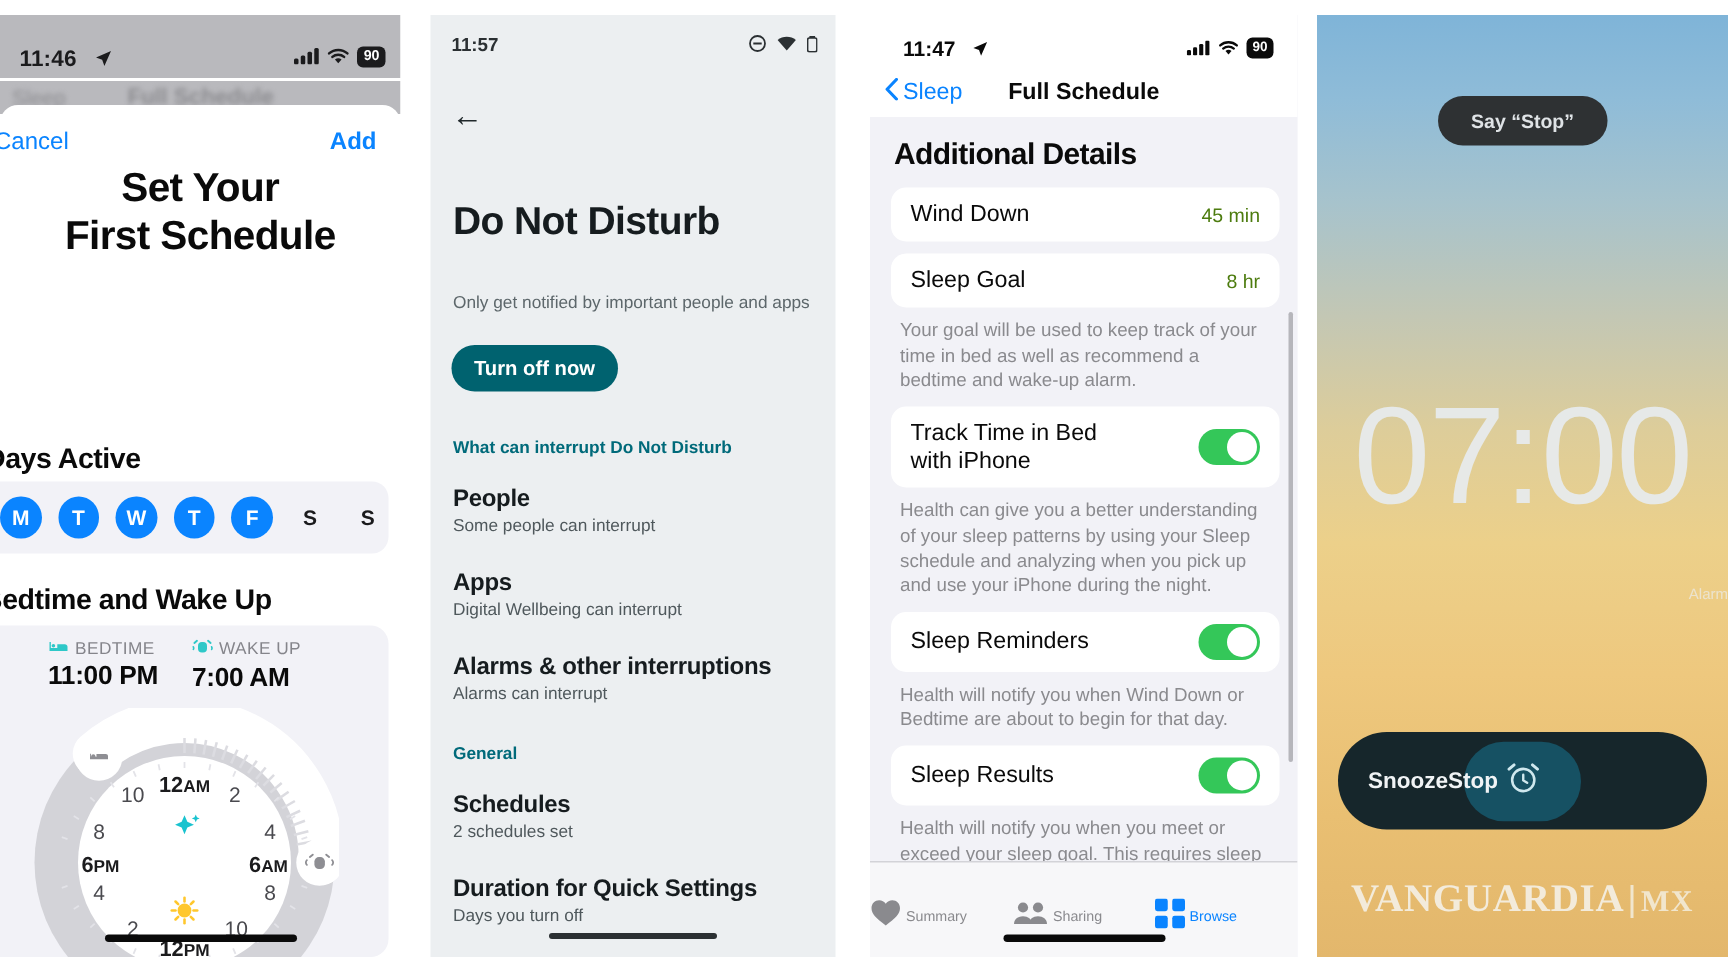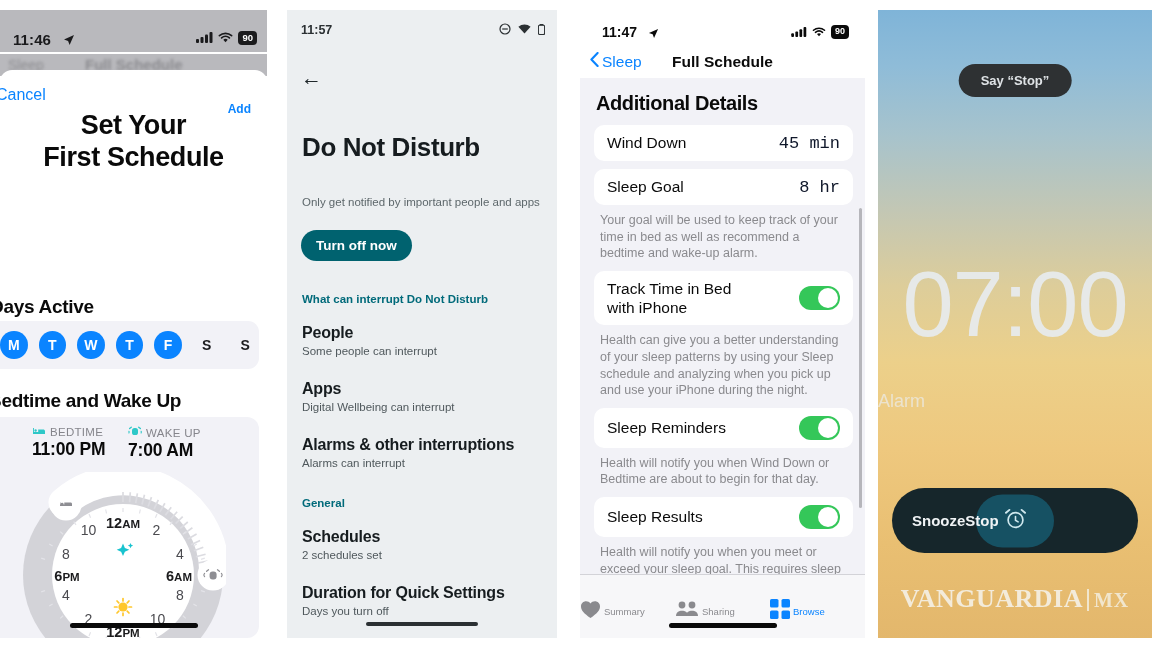--- a/index.html
+++ b/index.html
@@ -50,22 +50,22 @@
     background: #ffffff; border-radius: 12px 12px 0 0;
   }
   .p1-navrow {
     position: absolute; top: 8px; left: 0; right: 0; height: 26px;
   }
   .p1-cancel {
     position: absolute; left: -4px; top: 8px;
     font-size: 16px; color: #0a84ff;
   }
   .p1-add {
-    position: absolute; right: 16px; top: 24px;
-    font-size: 12px; font-weight: 600; color: #0a84ff; margin-left: 40px;
+    position: absolute; right: 16px; top: 8px;
+    font-size: 16px; font-weight: 600; color: #0a84ff; margin-left: 40px;
   }
   .p1-bigtitle {
     position: absolute; top: 40px; left: 0; right: 0;
     text-align: center;
     font-size: 27px; font-weight: 700; color: #0a0a0a;
     line-height: 1.18; letter-spacing: -.4px;
   }
   .p1-sec-title {
     position: absolute; font-size: 19px; font-weight: 700; color: #0a0a0a;
     letter-spacing: -.3px;
@@ -187,21 +187,21 @@
     font-size: 20px; font-weight: 700; color: #0a0a0a;
     margin: 14px 0 10px 16px; letter-spacing: -.4px;
   }
   .p3-card {
     margin: 0 12px 0 14px; background: #ffffff; border-radius: 10px;
     min-height: 36px; display: flex; align-items: center;
     justify-content: space-between; padding: 8px 13px;
   }
   .p3-card.tall { min-height: 46px; }
   .p3-card-label { font-size: 15.5px; color: #0a0a0a; line-height: 1.24; }
-  .p3-card-value { font-size: 17px; color: #0f172a; white-space: nowrap; font-family: Liberation Mono, monospace; }
+  .p3-card-value { font-size: 13px; color: #4d7c0f; white-space: nowrap; }
   .p3-note {
     font-size: 12.5px; color: #8a8a8e; line-height: 1.33;
     margin: 7px 18px 9px 20px;
   }
   .p3-gap { height: 8px; }
   .p3-toggle {
     width: 41px; height: 24px; border-radius: 13px; background: #34c759;
     position: relative; flex: 0 0 auto;
   }
   .p3-toggle::after {
@@ -240,22 +240,22 @@
     background: #2e3133; color: #dfe3e6;
     font-size: 13px; font-weight: 600;
     padding: 9px 22px; border-radius: 22px;
   }
   .p4-time {
     position: absolute; top: 248px; left: 0; right: 0; text-align: center;
     font-size: 92px; font-weight: 400; color: #e8ecef;
     letter-spacing: -1px; line-height: 1; opacity: .92;
   }
   .p4-alarmlbl {
-    position: absolute; top: 381px; left: 0; right: 0; text-align: left;
-    font-size: 18px; color: #ece9de; opacity: .82;
+    position: absolute; top: 381px; left: 0; right: 0; text-align: right;
+    font-size: 10px; color: #ece9de; opacity: .82;
   }
   .p4-control {
     position: absolute; left: 14px; right: 14px; top: 478px; height: 65px;
     background: #16262b; border-radius: 34px;
     display: flex; align-items: center; justify-content: flex-start;
     padding: 0 20px;
   }
   .p4-knob {
     position: absolute; left: 50%; top: 50%; transform: translate(-50%,-50%);
     width: 78px; height: 53px; border-radius: 30px;

